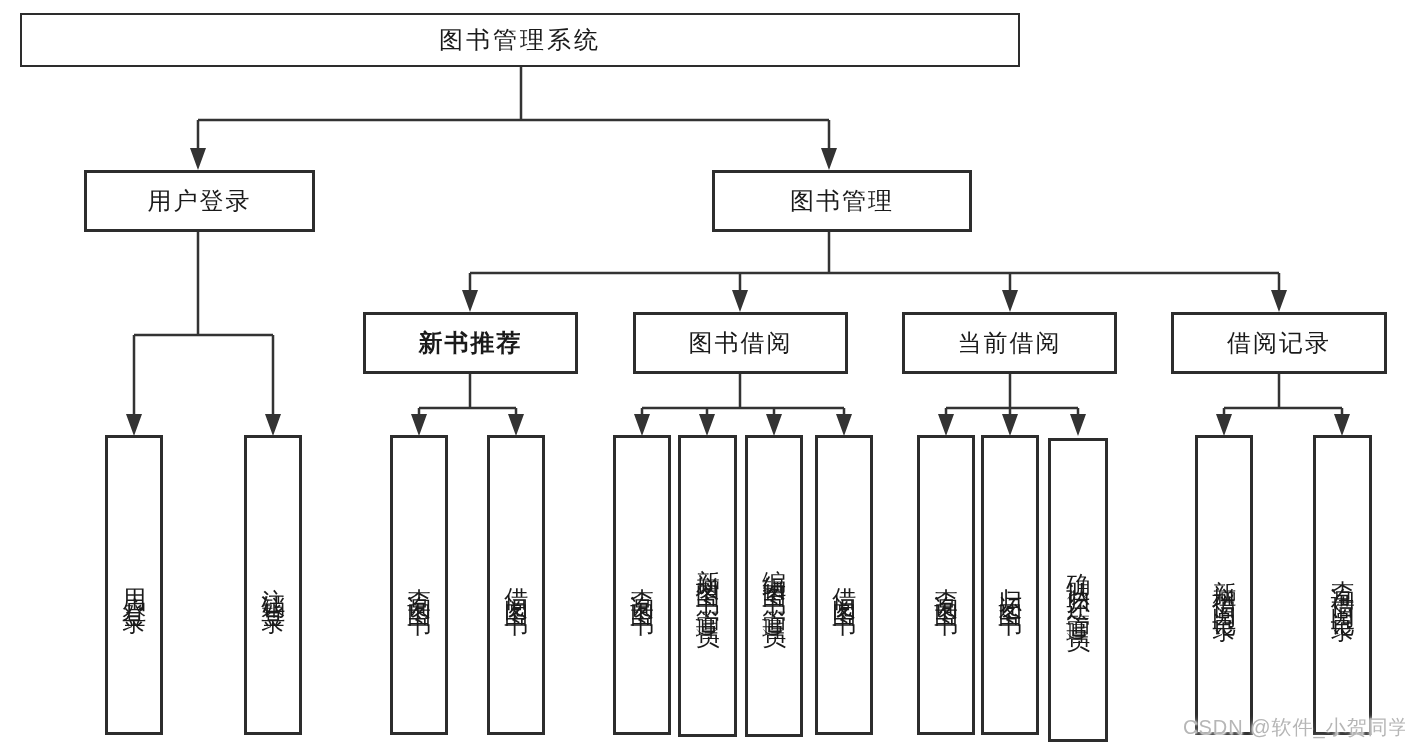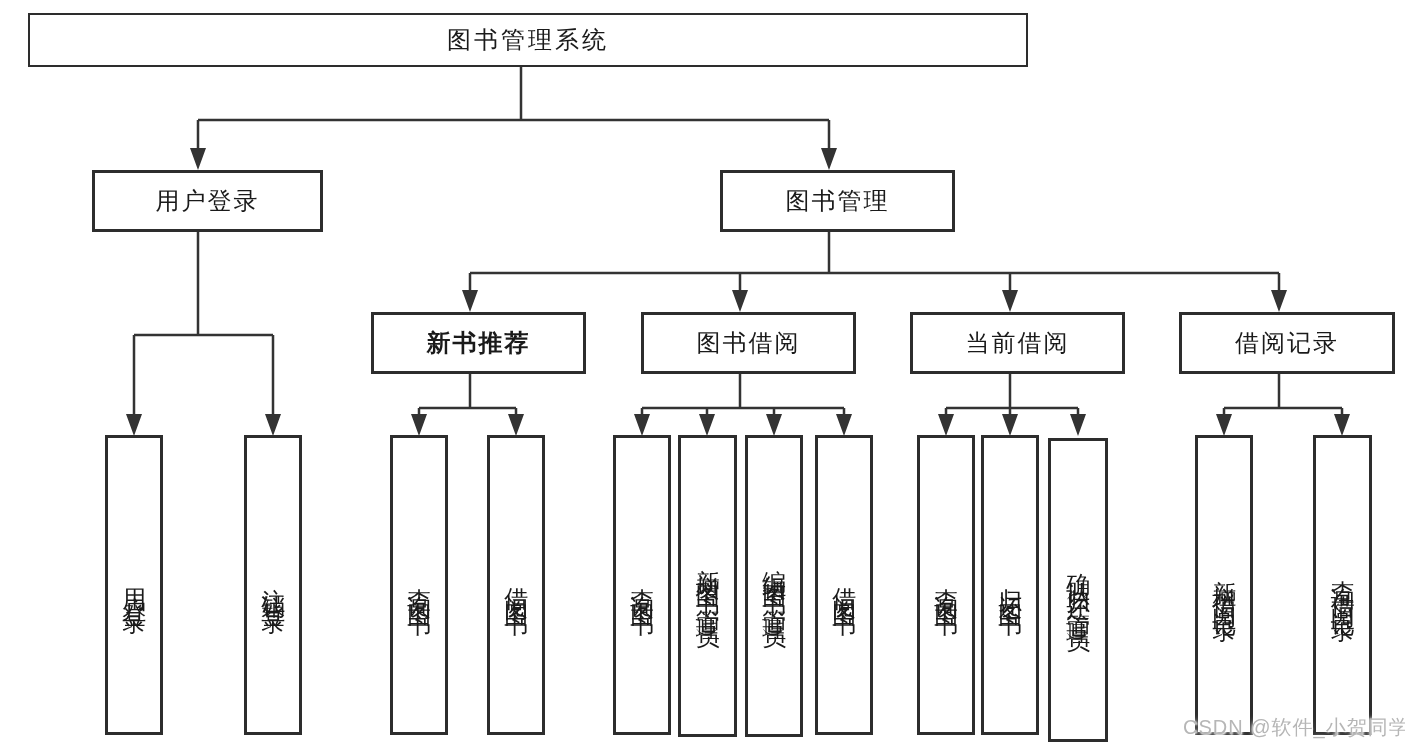--- a/index.html
+++ b/index.html
@@ -42,21 +42,20 @@
     background: #ffffff;
     border: 3px solid var(--border);
     display: flex;
     align-items: center;
     justify-content: center;
     color: var(--text);
     font-size: 24px;
     letter-spacing: 2px;
     white-space: nowrap;
     z-index: 2;
-    margin-left: 8px;
   }
   .node.root {
     border-width: 2px;
     letter-spacing: 3px;
   }
 
   .leaf {
     position: absolute;
     background: #ffffff;
     border: 3px solid var(--border);
@@ -112,21 +111,21 @@
       M1224 436 l-8 -22 h16 Z  M1342 436 l-8 -22 h16 Z"></path>
   </svg>
 
   <div class="node root" style="left:20px; top:13px; width:1000px; height:54px;">
     <span>图书管理系统</span>
   </div>
 
   <div class="node" style="left:84px; top:170px; width:231px; height:62px;">
     <span>用户登录</span>
   </div>
-  <div class="node" style="left:712px; top:170px; width:235px; height:62px;">
+  <div class="node" style="left:712px; top:170px; width:260px; height:62px;">
     <span>图书管理</span>
   </div>
 
   <div class="node" style="left:363px; top:312px; width:215px; height:62px;font-weight:bold;">
     <span>新书推荐</span>
   </div>
   <div class="node" style="left:902px; top:312px; width:215px; height:62px;">
     <span>当前借阅</span>
   </div>
   <div class="node" style="left:633px; top:312px; width:215px; height:62px;">

